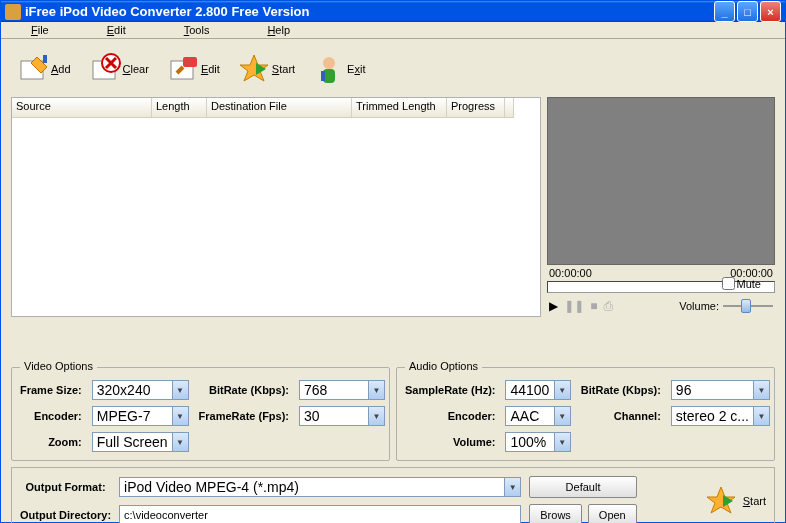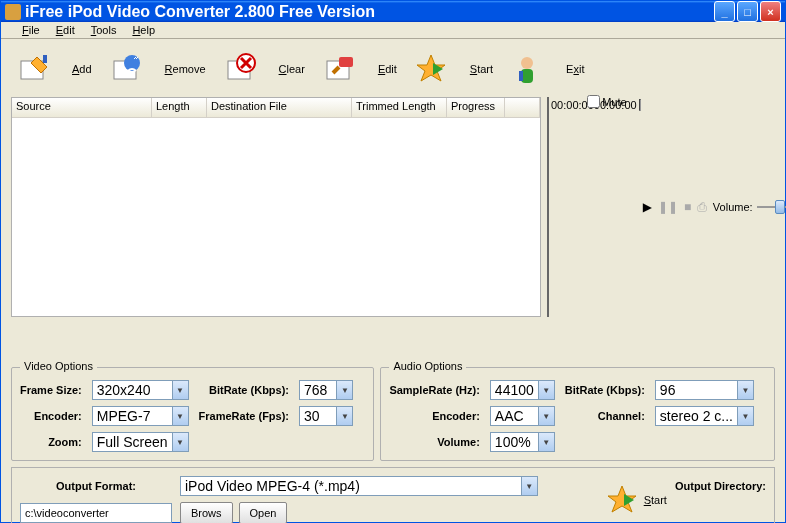--- a/index.html
+++ b/index.html
@@ -2,58 +2,58 @@
 <html><head>
 <meta charset="utf-8">
 <style>
 * { box-sizing: border-box; margin: 0; padding: 0; font-family: Tahoma, sans-serif; font-size: 11px; }
 body { background: #ece9d8; width: 786px; height: 523px; overflow: hidden; }
 
 .window { width: 786px; height: 523px; border: 1px solid #0054e3; background: #ece9d8; display: flex; flex-direction: column; }
 
 .titlebar { height: 28px; background: linear-gradient(to bottom, #3a93ff 0%, #0054e3 10%, #0054e3 90%, #003ac0 100%); display: flex; align-items: center; padding: 0 4px; color: white; }
 .titlebar-icon { width: 16px; height: 16px; margin-right: 4px; background: #d8a040; border-radius: 2px; }
-.titlebar-text { flex: 1; font-weight: bold; font-size: 16px; }
+.titlebar-text { flex: 1; font-weight: bold; font-size: 13px; }
 .ctrl-btn { width: 21px; height: 21px; margin-left: 2px; border: 1px solid white; border-radius: 3px; display: flex; align-items: center; justify-content: center; color: white; font-weight: bold; font-size: 11px; cursor: pointer; }
 .ctrl-min, .ctrl-max { background: linear-gradient(to bottom, #5aa7ff, #2070e0); }
 .ctrl-close { background: linear-gradient(to bottom, #f08080, #d03020); }
 
-.menubar { height: 20px; display: flex; align-items: center; padding: 0 13px; border-bottom: 1px solid #aca899; background: #ece9d8; }
+.menubar { height: 20px; display: flex; align-items: center; padding: 0 22px; border-bottom: 1px solid #aca899; background: #ece9d8; gap: 42px; }
 .menu-item { padding: 2px 8px; cursor: pointer; }
 .menu-item .u { text-decoration: underline; }
 
 .content { flex: 1; padding: 8px 10px 4px 10px; display: flex; flex-direction: column; gap: 6px; }
 
 .toolbar { height: 44px; display: flex; align-items: center; gap: 18px; padding: 4px 6px; }
-.tool-btn { display: flex; align-items: center; gap: 23px; cursor: pointer; }
+.tool-btn { display: flex; align-items: center; gap: 2px; cursor: pointer; }
 .tool-icon { width: 32px; height: 32px; display: flex; align-items: center; justify-content: center; }
 .tool-label { font-size: 11px; }
 .tool-label .u { text-decoration: underline; }
 
 .mid-row { display: flex; gap: 6px; height: 220px; }
-.file-list { flex: 1; border: 1px solid #b0b0b0; background: white; display: flex; flex-direction: column; }
+.file-list { flex: 1; border: 1px solid #b0b0b0; background: white; display: flex; flex-direction: row; }
 .list-header { display: flex; height: 20px; border-bottom: 1px solid #d4d0c8; }
 .list-col { border-right: 1px solid #d4d0c8; padding: 2px 4px; background: linear-gradient(to bottom, #ffffff, #ece9d8); font-size: 11px; overflow: hidden; white-space: nowrap; }
 .list-body { flex: 1; background: white; }
 
-.preview-panel { width: 228px; display: flex; flex-direction: row; }
+.preview-panel { width: 228px; display: flex; flex-direction: column; }
 .preview-screen { flex: 1; background: #808080; border: 1px solid #666; }
 .time-row { display: flex; justify-content: space-between; padding: 2px 2px 0 2px; font-size: 11px; }
 .seekbar { height: 12px; border: 1px inset #999; background: white; margin: 2px 0; position: relative; }
 .mute-wrap { display: flex; align-items:center; gap:2px; position:absolute; right:14px; top:-2px;}
 .controls-row { display: flex; align-items: center; gap: 6px; padding: 2px; }
 .play-btn { font-size: 12px; cursor: pointer; }
 .ctrl-gray { color: #aaa; }
 .vol-wrap { margin-left: auto; display: flex; align-items: center; gap: 4px; }
 .vol-slider { width: 50px; height: 18px; position: relative; }
 .vol-track { position: absolute; left: 0; right: 0; top: 8px; height: 2px; background: #999; }
 .vol-thumb { position: absolute; left: 18px; top: 2px; width: 10px; height: 14px; background: linear-gradient(to bottom,#dbe9fb,#93bbe8); border: 1px solid #5a8bc0; border-radius: 2px; }
 
 .opts-row { display: flex; gap: 6px; }
-.groupbox { border: 1px solid #b0b0b0; border-radius: 2px; padding: 12px 20px 8px 8px; position: relative; flex: 1; margin-top: 44px; }
+.groupbox { border: 1px solid #b0b0b0; border-radius: 2px; padding: 12px 4px 8px 8px; position: relative; flex: 1; margin-top: 44px; }
 .groupbox-title { position: absolute; top: -8px; left: 8px; background: #ece9d8; padding: 0 4px; font-size: 11px; }
 .grid2 { display: grid; grid-template-columns: auto 1fr auto 1fr; gap: 6px 10px; align-items: center; }
 .lbl { text-align: right; font-size: 11px; white-space: nowrap; font-weight: bold; }
 .combo { display: flex; height: 20px; border: 1px solid #7f9db9; background: white; align-items: center; }
 .combo-text { flex: 1; padding: 0 4px; font-size: 14px; overflow: hidden; white-space: nowrap; }
 .combo-arrow { width: 16px; height: 100%; background: linear-gradient(to bottom,#dbe9fb,#b0cdf0); border-left: 1px solid #7f9db9; display: flex; align-items: center; justify-content: center; font-size: 8px; color: #444; cursor: pointer; }
 
 .output-box { border: 1px solid #b0b0b0; padding: 8px; display: grid; grid-template-columns: auto 1fr auto auto; gap: 6px 8px; align-items: center; }
 .btn { height: 22px; padding: 0 10px; border: 1px solid #888; background: linear-gradient(to bottom,#fff,#e0e0e0); border-radius: 2px; cursor: pointer; display: flex; align-items: center; justify-content: center; font-size: 11px; }
 .text-input { height: 20px; border: 1px solid #7f9db9; background: white; padding: 0 4px; font-size: 11px; }
@@ -86,31 +86,20 @@
     <div class="toolbar">
       <div class="tool-btn">
         <div class="tool-icon">
             <svg width="32" height="32">
               <rect x="4" y="8" width="22" height="18" fill="#fff" stroke="#888"></rect>
               <path d="M20 4 L30 14 L24 20 L14 10 Z" fill="#ffb030" stroke="#c07000"></path>
               <rect x="26" y="2" width="4" height="8" fill="#3060c0"></rect>
             </svg>
           </div>
         <span class="tool-label"><span class="u">A</span>dd</span>
-      </div>
-      <div class="tool-btn">
-        <div class="tool-icon">
-            <svg width="32" height="32">
-              <rect x="4" y="8" width="22" height="18" fill="#fff" stroke="#888"></rect>
-              <circle cx="22" cy="10" r="8" fill="#4080e0"></circle>
-              <path d="M18 18 Q22 14 26 18" stroke="#fff" stroke-width="2" fill="none"></path>
-              <path d="M24 6 L26 4 M26 6 L28 4" stroke="#fff"></path>
-            </svg>
-          </div>
-        <span class="tool-label"><span class="u">R</span>emove</span>
       </div>
       <div class="tool-btn">
         <div class="tool-icon">
             <svg width="32" height="32">
               <rect x="4" y="8" width="22" height="18" fill="#fff" stroke="#888"></rect>
               <circle cx="22" cy="10" r="9" fill="#fff" stroke="#d00000" stroke-width="2"></circle>
               <path d="M17 5 L27 15 M27 5 L17 15" stroke="#d00000" stroke-width="3"></path>
             </svg>
           </div>
         <span class="tool-label"><span class="u">C</span>lear</span>
@@ -255,20 +244,23 @@
         </div>
       </div>
     </div>
 
     <div class="output-box">
       <div class="lbl" style="text-align:center">Output Format:</div>
       <div class="combo">
           <div class="combo-text">iPod Video MPEG-4 (*.mp4)</div>
           <div class="combo-arrow">▼</div>
         </div>
+      <div class="btn">
+          <span>Default</span>
+        </div>
       <div class="start-big">
         <svg width="32" height="32">
             <path d="M16 2 L20 12 L30 12 L22 18 L26 28 L16 22 L6 28 L10 18 L2 12 L12 12 Z" fill="#ffb030" stroke="#c08000"></path>
             <path d="M18 10 L28 16 L18 22 Z" fill="#30a030"></path>
           </svg>
         <span class="tool-label"><span class="u">S</span>tart</span>
       </div>
       <div class="lbl" style="text-align:left">Output Directory:</div>
       <input class="text-input" value="c:\videoconverter" style="">
       <div style="display:flex;gap:6px">

